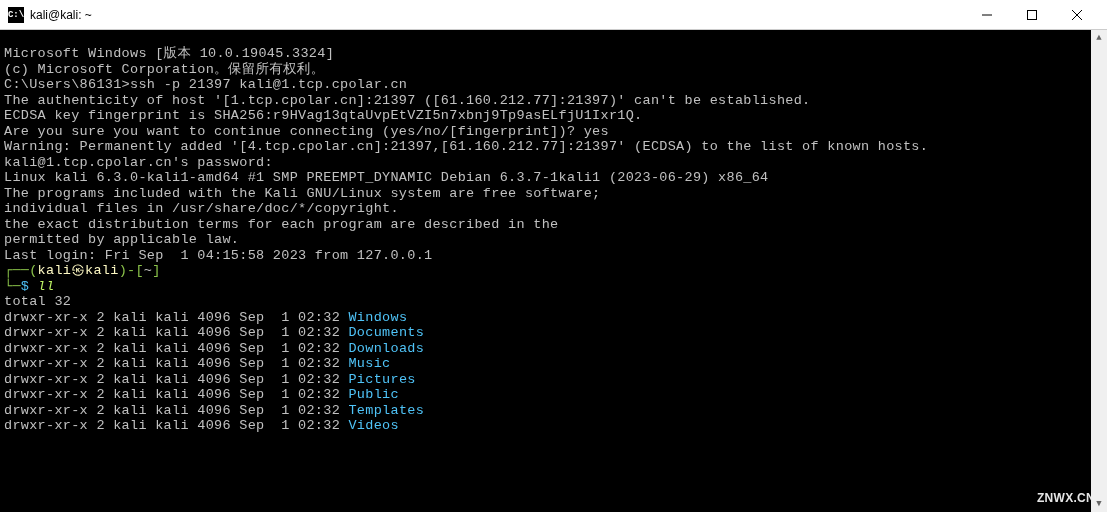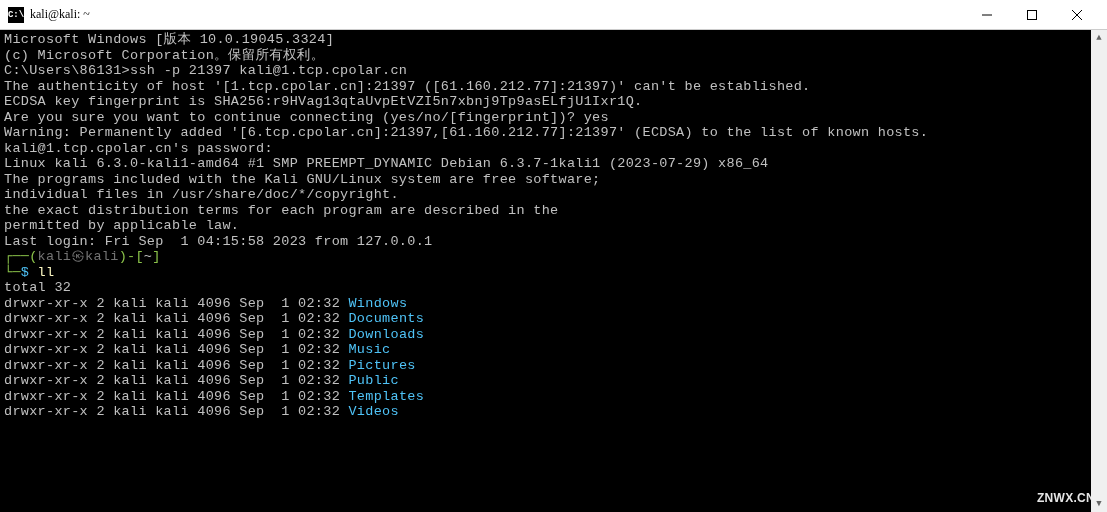--- a/index.html
+++ b/index.html
@@ -26,21 +26,21 @@
   background: #000;
   margin-right: 6px;
   display: flex;
   align-items: center;
   justify-content: center;
   color: #fff;
   font-size: 9px;
   font-weight: bold;
 }
 .titlebar-title {
-  font-family: Liberation Serif, serif;
+  font-family: Liberation Sans, sans-serif;
   font-size: 12px;
   color: #000;
   flex: 1;
 }
 .window-controls {
   display: flex;
   gap: 0;
 }
 .window-btn {
   width: 45px;
@@ -50,35 +50,35 @@
   justify-content: center;
   font-family: "Segoe UI", sans-serif;
   font-size: 12px;
   color: #000;
   cursor: pointer;
 }
 .window-btn svg { width: 10px; height: 10px; }
 .terminal {
   background: #000;
   color: #c0c0c0;
-  padding: 2px 4px;
+  padding: 16px 4px;
   height: calc(100% - 30px);
   position: relative;
   overflow: hidden;
   line-height: 1.15;
   font-size: 13.5px;
   letter-spacing: 0.3px;
 }
 .line { white-space: pre; }
 .gray { color: #c0c0c0; }
 .dir { color: #4fc3f7; }
 .prompt-open { color: #8BC34A; }
-.prompt-user { color: #737373; }
+.prompt-user { color: #fef9c3; }
 .prompt-dollar { color: #4fc3f7; }
-.prompt-cmd { color: #fef9c3; }
+.prompt-cmd { color: #bef264; font-style: italic; }
 .watermark {
   position: absolute;
   bottom: 6px;
   right: 12px;
   color: #fff;
   font-family: Arial, sans-serif;
   font-size: 12px;
   font-weight: bold;
   opacity: 0.9;
 }
@@ -133,23 +133,23 @@
 </div>
 
 <div class="terminal">
 <div class="line">Microsoft Windows [版本 10.0.19045.3324]</div>
 <div class="line">(c) Microsoft Corporation。保留所有权利。</div>
 <div class="line"></div>
 <div class="line"><span>C:\Users\86131&gt;</span><span>ssh -p 21397 kali@1.tcp.cpolar.cn</span></div>
 <div class="line">The authenticity of host '[1.tcp.cpolar.cn]:21397 ([61.160.212.77]:21397)' can't be established.</div>
 <div class="line">ECDSA key fingerprint is SHA256:r9HVag13qtaUvpEtVZI5n7xbnj9Tp9asELfjU1Ixr1Q.</div>
 <div class="line">Are you sure you want to continue connecting (yes/no/[fingerprint])? yes</div>
-<div class="line">Warning: Permanently added '[6.tcp.cpolar.cn]:21397,[61.160.212.77]:21397' (ECDSA) to the list of known hosts.</div>
+<div class="line">Warning: Permanently added '[4.tcp.cpolar.cn]:21397,[61.160.212.77]:21397' (ECDSA) to the list of known hosts.</div>
 <div class="line">kali@1.tcp.cpolar.cn's password:</div>
-<div class="line">Linux kali 6.3.0-kali1-amd64 #1 SMP PREEMPT_DYNAMIC Debian 6.3.7-1kali1 (2023-07-29) x86_64</div>
+<div class="line">Linux kali 6.3.0-kali1-amd64 #1 SMP PREEMPT_DYNAMIC Debian 6.3.7-1kali1 (2023-06-29) x86_64</div>
 <div class="line"></div>
 <div class="line">The programs included with the Kali GNU/Linux system are free software;</div>
 <div class="line">individual files in /usr/share/doc/*/copyright.</div>
 <div class="line">the exact distribution terms for each program are described in the</div>
 <div class="line"></div>
 <div class="line">permitted by applicable law.</div>
 <div class="line">Last login: Fri Sep  1 04:15:58 2023 from 127.0.0.1</div>
 <div class="line"><span class="prompt-open">┌──(</span><span class="prompt-user">kali㉿kali</span><span class="prompt-open">)-[</span><span class="gray">~</span><span class="prompt-open">]</span></div>
 <div class="line"><span class="prompt-open">└─</span><span class="prompt-dollar">$</span><span class="prompt-cmd"> ll</span></div>
 <div class="line">total 32</div>

